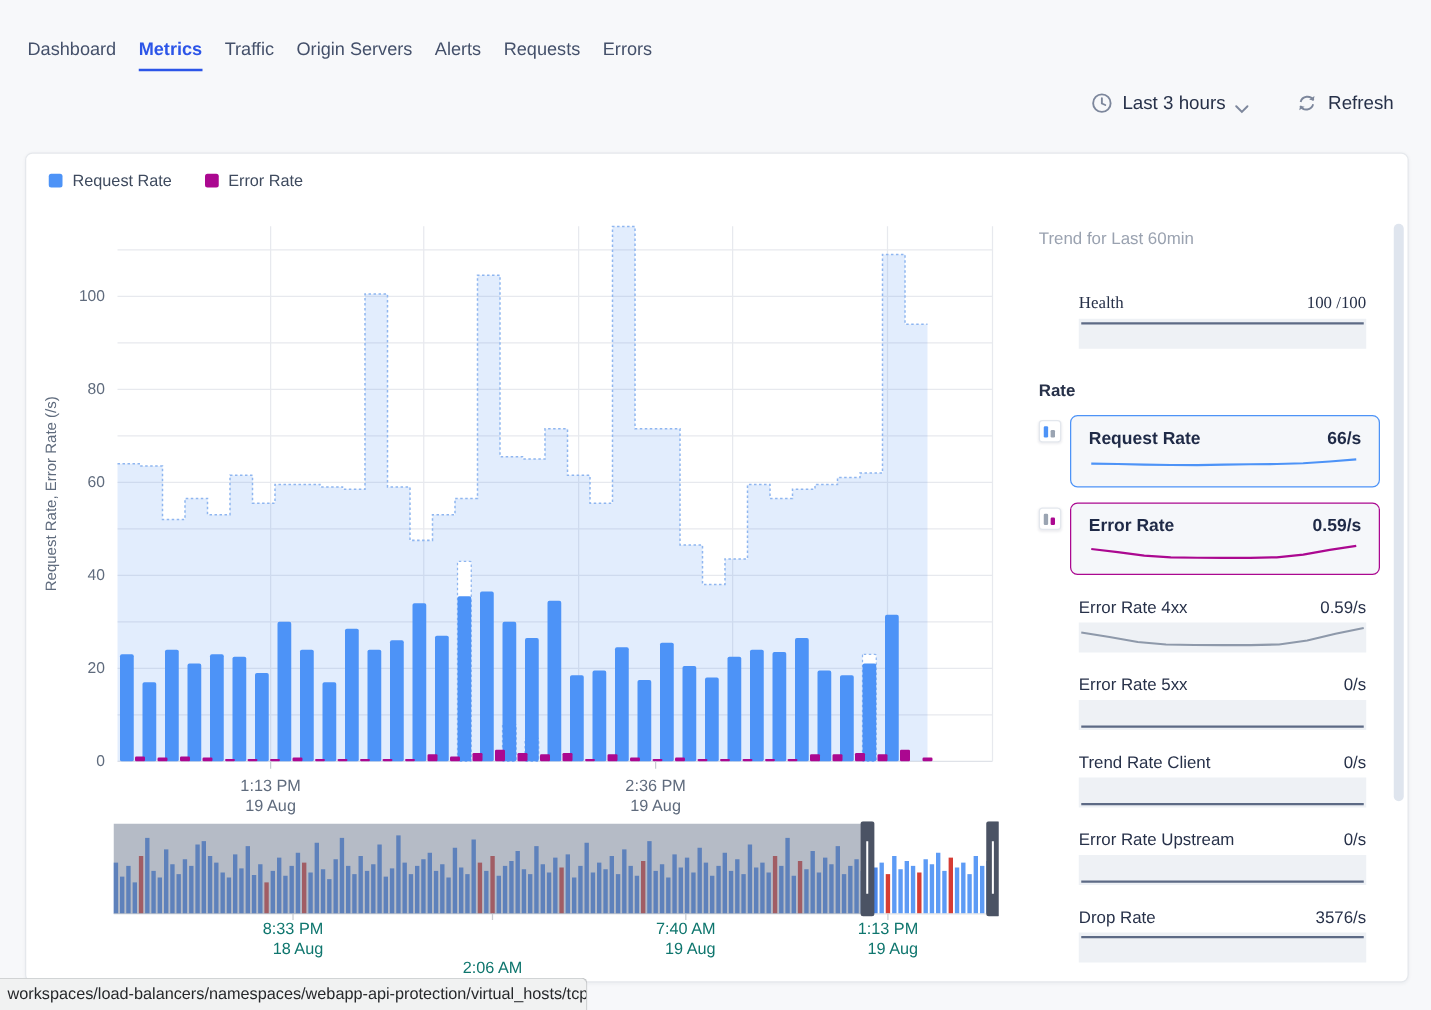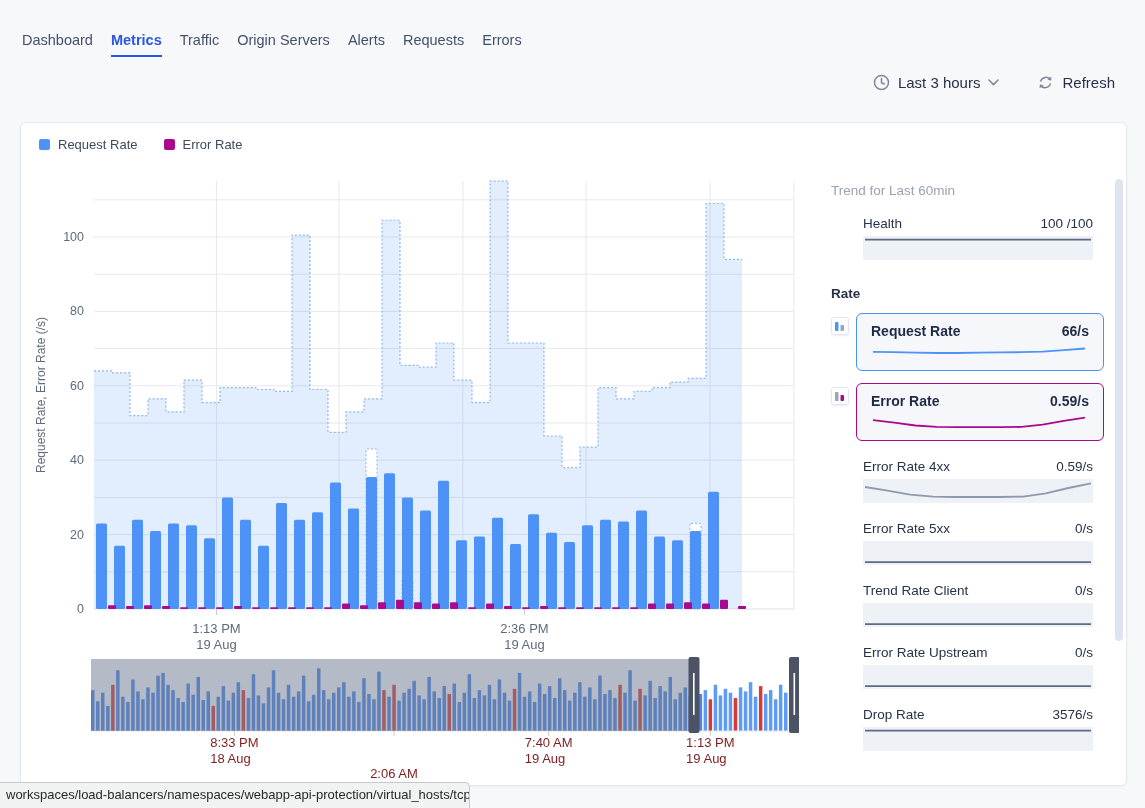--- a/index.html
+++ b/index.html
@@ -6,49 +6,49 @@
   html,body { width:1145px; height:808px; overflow:hidden;
     font-family:"Liberation Sans", sans-serif; background:#f7f8fa; color:#2a3350; }
 
   
   .topnav { position:absolute; top:32px; left:22px; display:flex; gap:18px; }
   .nav-item { font-size:14.5px; color:#44506a; padding-bottom:7px; cursor:pointer; }
   .nav-item.active { color:#2c55e8; font-weight:bold; border-bottom:2.5px solid #2c55e8; }
 
   
   .controls { position:absolute; top:74px; right:30px; display:flex; align-items:center; }
-  .ctl-group { display:flex; align-items:center; gap:8px; cursor:pointer; }
+  .ctl-group { display:flex; align-items:flex-end; gap:8px; cursor:pointer; }
   .ctl-text { font-size:15px; color:#273149; }
   .gap38 { width:38px; }
 
   
   .card { position:absolute; left:20px; top:122px; width:1107px; height:664px;
     background:#fff; border:1px solid #e5e8ec; border-radius:6px;
     box-shadow:0 1px 3px rgba(20,30,60,0.05); }
 
   .legend { position:absolute; left:18px; top:14px; display:flex; gap:26px; align-items:center; }
   .legend-item { display:flex; align-items:center; gap:8px; cursor:pointer; }
   .legend-swatch { width:11px; height:11px; border-radius:2px; }
   .legend-label { font-size:13px; color:#3e4a5e; }
 
   .main-chart { position:absolute; left:8px; top:44px; }
   .mini-chart { position:absolute; left:68px; top:534px; }
   .mini-labels { position:absolute; left:68px; top:612px; width:710px; height:42px; }
-  .mini-label { position:absolute; transform:translateX(-50%); text-align:left;
-    font-size:13px; color:#7f1d1d; line-height:16px; white-space:nowrap; }
+  .mini-label { position:absolute; transform:translateX(-50%); text-align:right;
+    font-size:13px; color:#0f766e; line-height:16px; white-space:nowrap; }
 
   
   .sidebar { position:absolute; left:790px; top:16px; width:310px; height:662px;
     padding:44px 0 0 20px; overflow:hidden; }
   .trend-title { font-size:13.5px; color:#9aa2b0; }
   .section-header { font-size:13.5px; font-weight:bold; color:#273149; }
   .hdr-percent { margin-top:22px; }
   .hdr-rate { margin-top:26px; }
   .metric-row { margin-left:32px; width:230px; margin-top:18px; cursor:pointer; }
-  .metric-row.first { margin-top:18px; }
+  .metric-row.first { margin-top:36px;font-family:Liberation Serif, serif; }
   .metric-line { display:flex; justify-content:space-between; align-items:baseline; }
   .metric-label { font-size:13.5px; color:#273149; }
   .metric-value { font-size:13.5px; color:#273149; }
   .spark-area { margin-top:5px; height:24px; background:#eef1f5; }
   .rate-card-row { display:flex; gap:7px; align-items:flex-start; margin-top:12px; margin-left:0; }
   .mini-icon { width:18px; height:18px; background:#fff; border:1px solid #e3e7ed;
     border-radius:3px; box-shadow:0 1px 2px rgba(20,30,60,0.08); position:relative; margin-top:4px; }
   .rate-card { width:248px; height:58px; border-radius:6px; background:#f5f7fa;
     padding:9px 14px 6px 14px; cursor:pointer; }
   .rate-card .metric-label, .rate-card .metric-value { font-weight:bold; font-size:14px; color:#1f2a47; }

